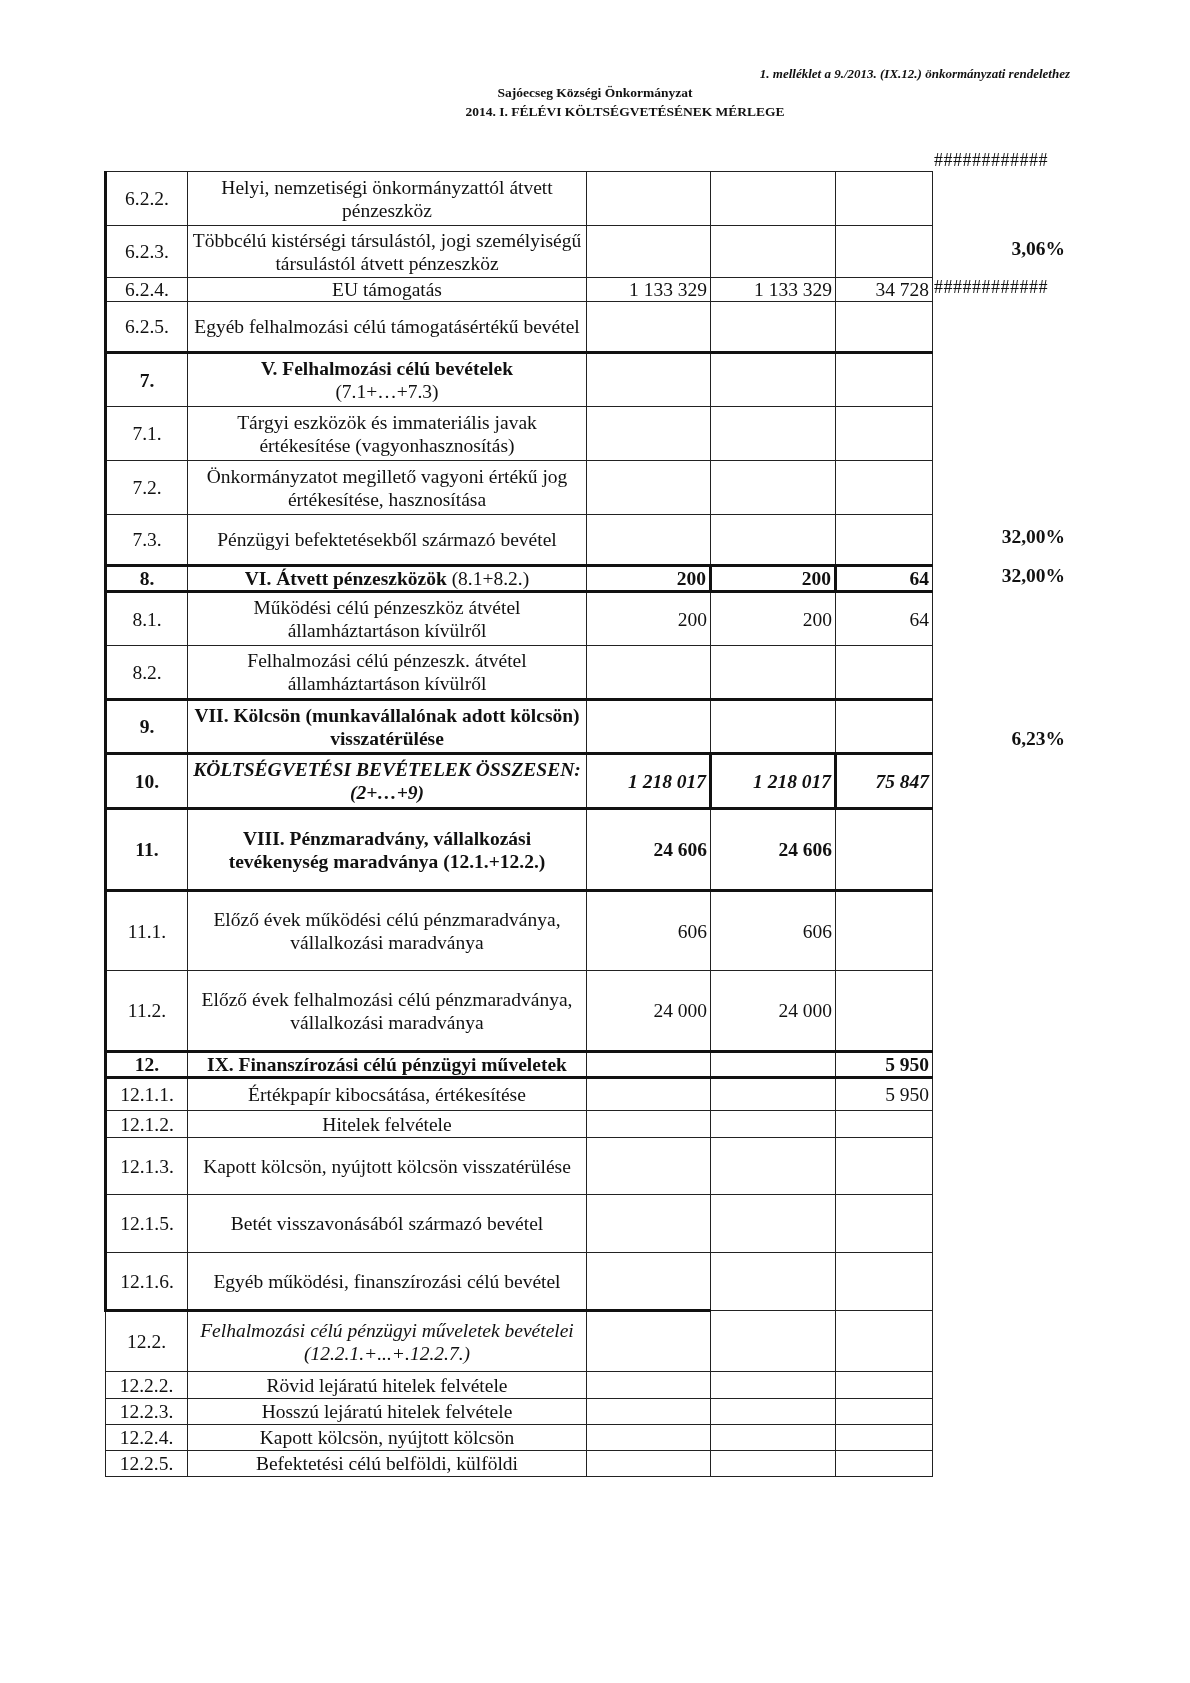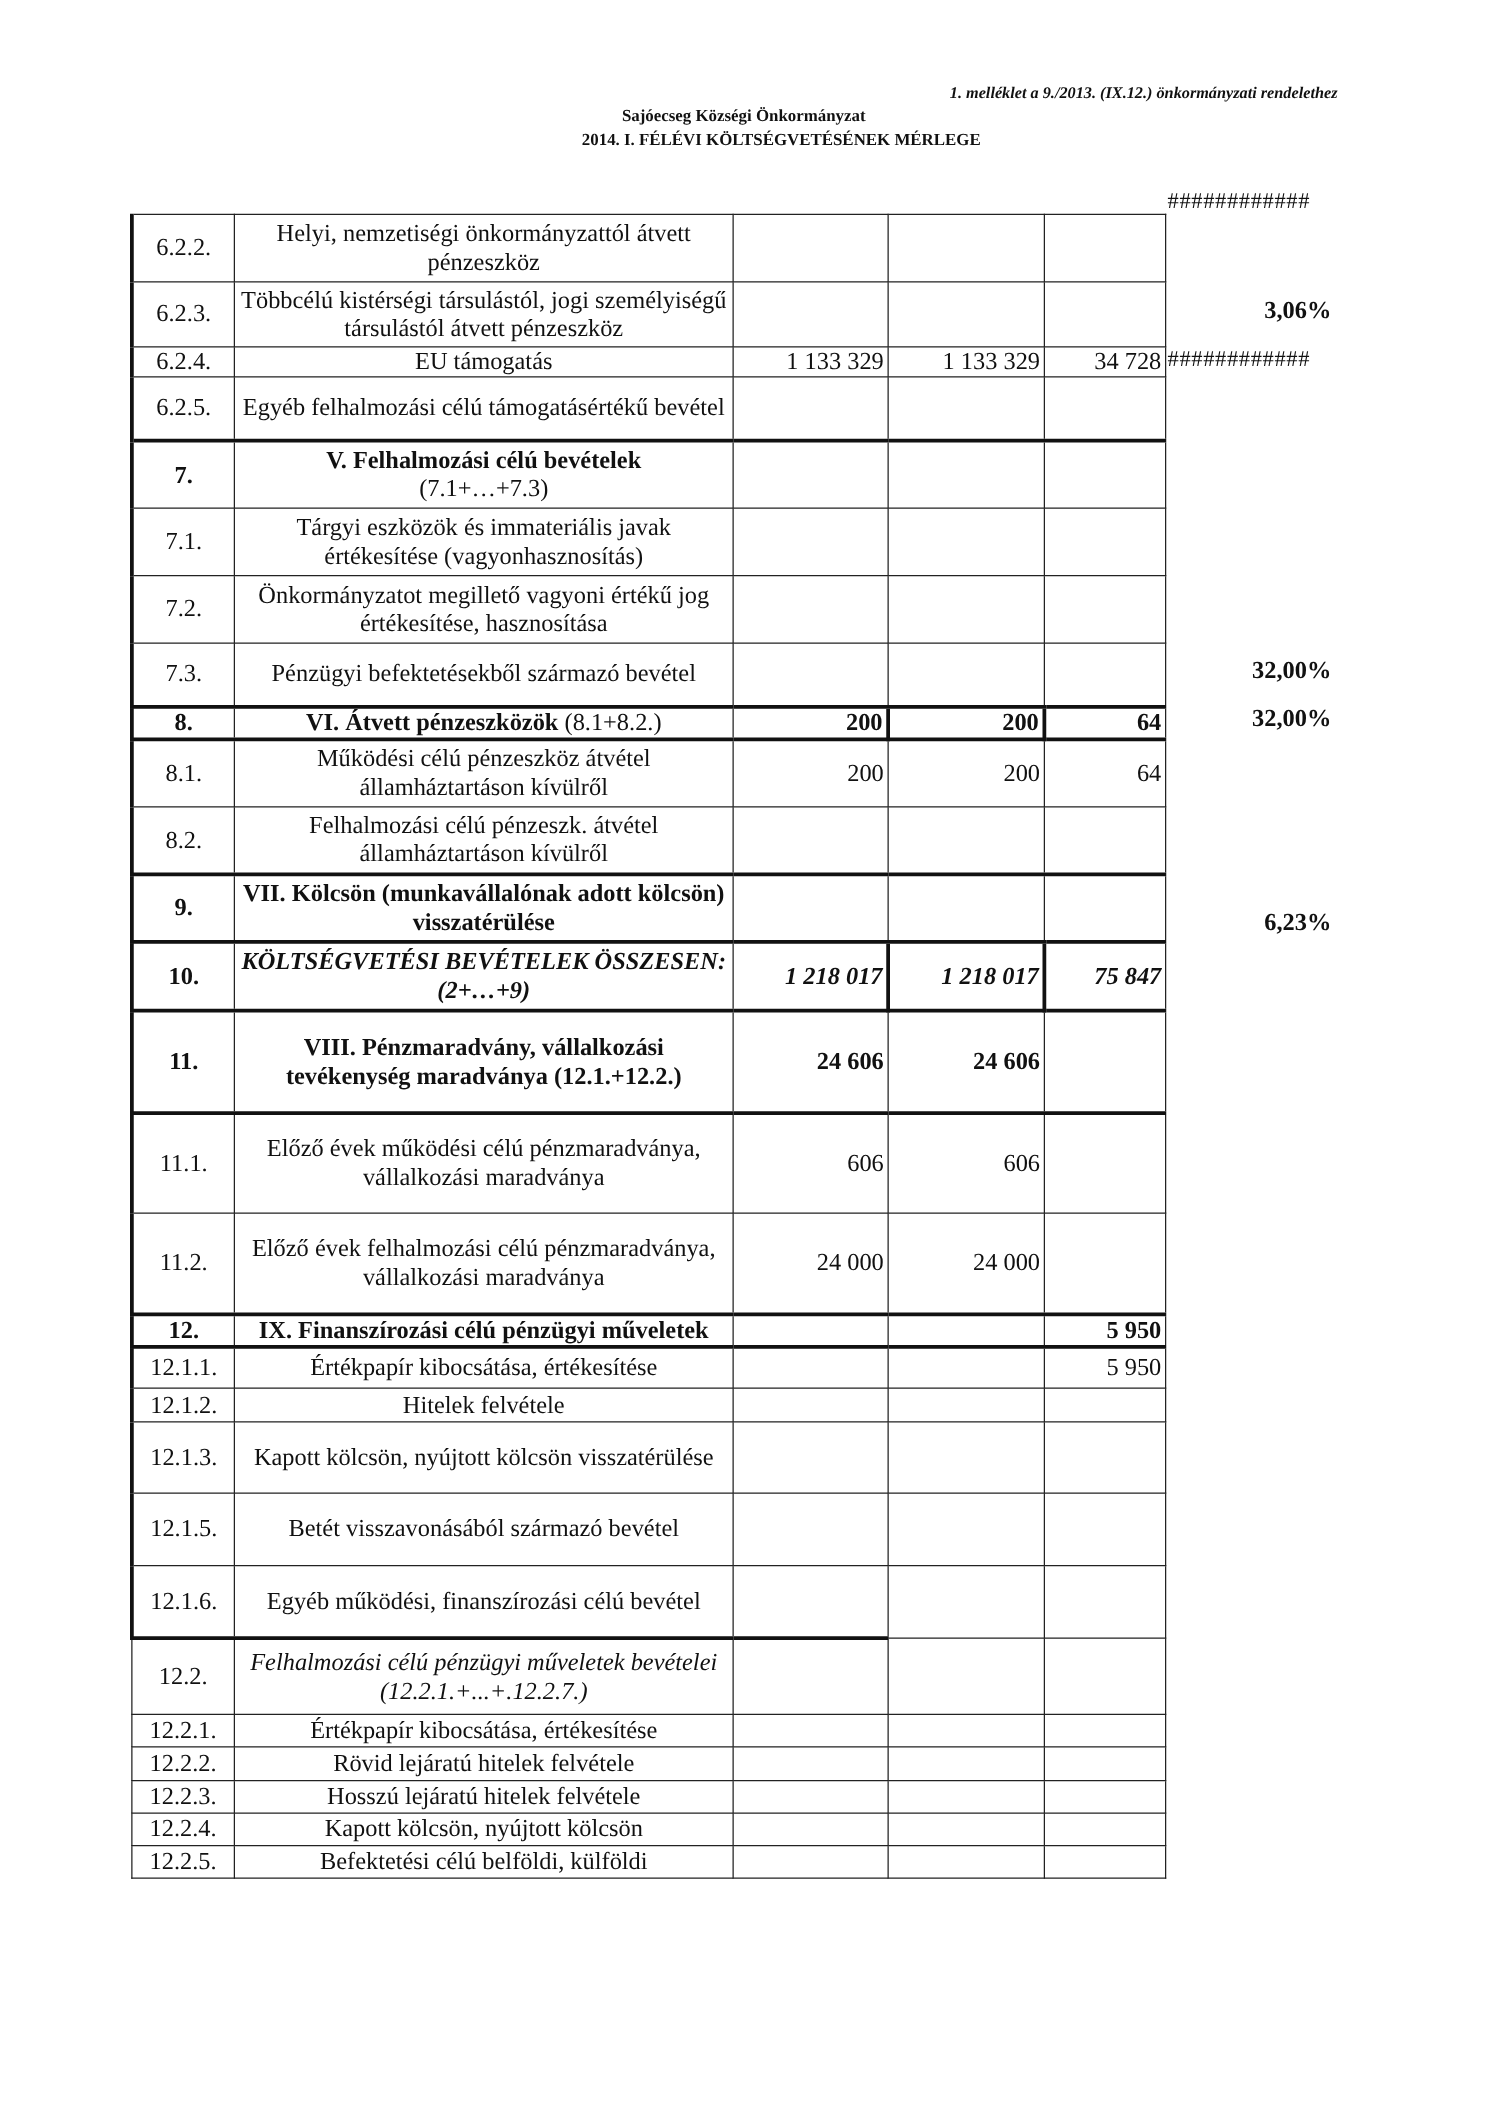--- a/index.html
+++ b/index.html
@@ -219,27 +219,20 @@
     </tr>
 
     <tr style="height:61px">
       <td class="code" style="border-left:1.2px solid #222">12.2.</td>
       <td class="desc i">Felhalmozási célú pénzügyi műveletek bevételei (12.2.1.+...+.12.2.7.)</td>
       <td class="n1"></td>
       <td class="n2"></td>
       <td class="n3"></td>
     </tr>
 
-    <tr style="height:26px">
-      <td class="code">12.2.1.</td>
-      <td class="desc">Értékpapír kibocsátása, értékesítése</td>
-      <td class="n1"></td>
-      <td class="n2"></td>
-      <td class="n3"></td>
-    </tr>
 
     <tr style="height:27px">
       <td class="code">12.2.2.</td>
       <td class="desc">Rövid lejáratú hitelek felvétele</td>
       <td class="n1"></td>
       <td class="n2"></td>
       <td class="n3"></td>
     </tr>
 
     <tr style="height:26px">

